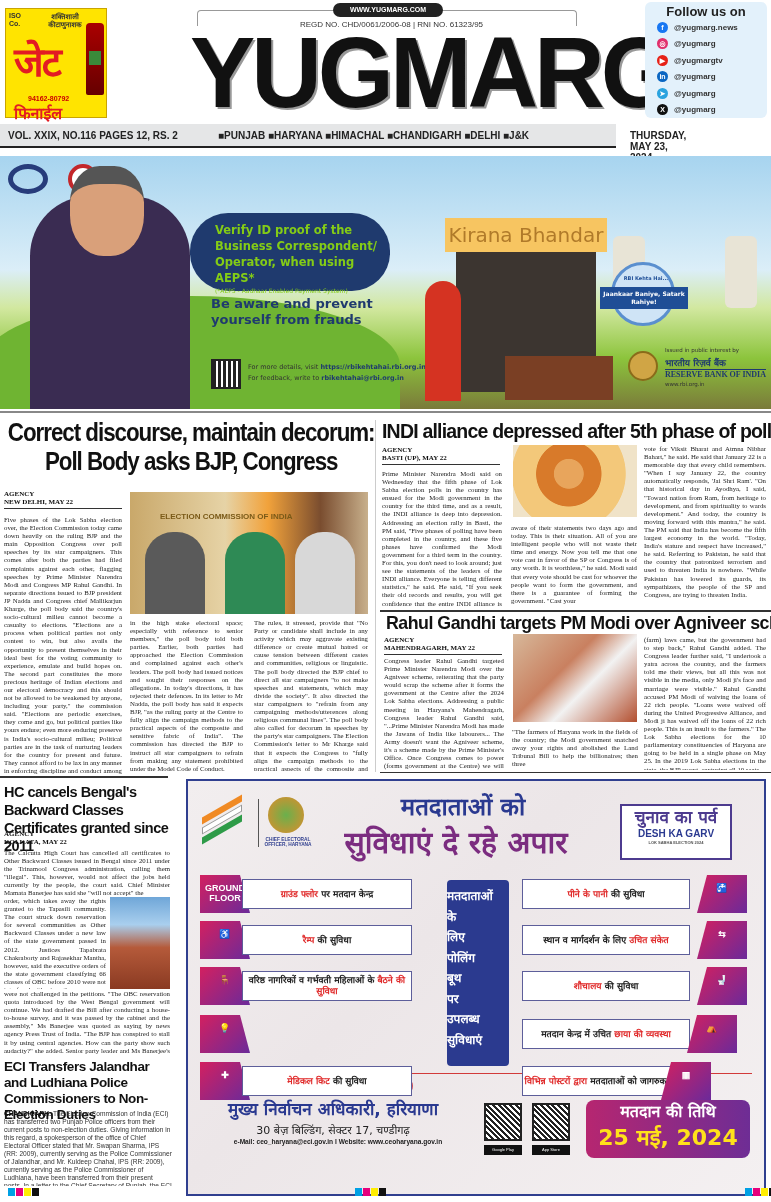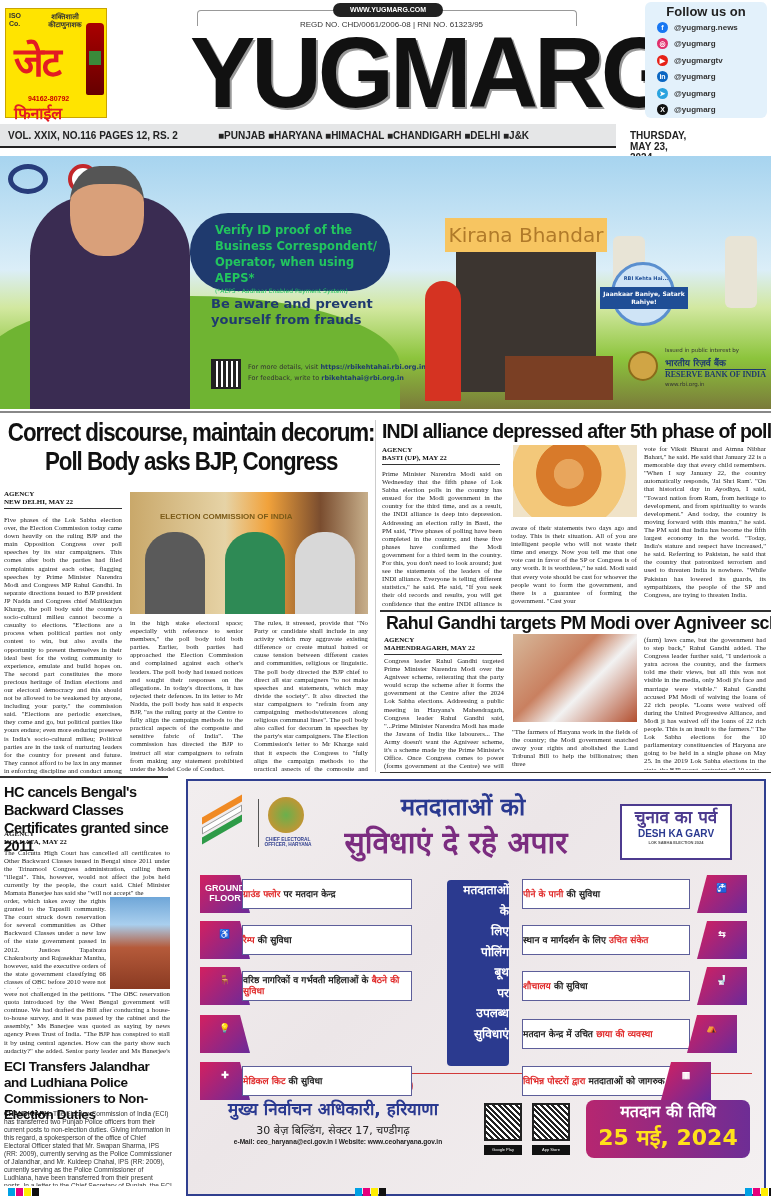--- a/index.html
+++ b/index.html
@@ -25,21 +25,21 @@
 #follow .handle{font:bold 8px "Liberation Sans",sans-serif;color:#333}
 #info-bar{left:0;top:124px;width:616px;height:24px;background:#e5e6e7;border-bottom:2px solid #222;font:bold 10px "Liberation Sans",sans-serif;color:#222}
 #info-bar span{position:absolute;top:6px}
 
 #rbi-ad{left:0;top:156px;width:771px;height:253px;background:linear-gradient(#a7d4ef 0%,#dbeef8 45%,#d2e8a0 60%,#8cc43c 80%,#7a7a3a 100%);overflow:hidden}
 #rbi-ad .hill{position:absolute;left:-20px;top:140px;width:420px;height:140px;background:#6fb432;border-radius:50% 50% 0 0}
 #rbi-ad .person{position:absolute;left:30px;top:40px;width:160px;height:220px;background:#3a2c52;border-radius:60px 60px 0 0}
 #rbi-ad .head{position:absolute;left:70px;top:10px;width:74px;height:90px;background:#d9a07a;border-radius:40% 40% 45% 45%;border-top:18px solid #555}
 #rbi-ad .badge1{position:absolute;left:8px;top:8px;width:40px;height:30px;border-radius:50%;border:5px solid #273c7b}
 #rbi-ad .badge2{position:absolute;left:68px;top:8px;width:30px;height:30px;border-radius:50%;border:4px solid #c3272b;background:#fff}
-#rbi-ad .bubble{position:absolute;left:190px;top:57px;width:200px;height:78px;background:#1f3a6e;border-radius:38px;color:#22c55e;padding:9px 0 0 25px}
+#rbi-ad .bubble{position:absolute;left:190px;top:57px;width:200px;height:78px;background:#1f3a6e;border-radius:38px;color:#84cc16;padding:9px 0 0 25px}
 #rbi-ad .bubble .l{font:bold 11.5px "DejaVu Sans",sans-serif;line-height:16px}
 #rbi-ad .bubble .s{font:6px "DejaVu Sans",sans-serif;margin-top:1px}
 #rbi-ad .aware{position:absolute;left:211px;top:140px;font:bold 13px "DejaVu Sans",sans-serif;color:#1f3a6e;line-height:16px}
 #rbi-ad .qr{position:absolute;left:211px;top:203px;width:30px;height:30px;background:repeating-linear-gradient(90deg,#222 0 3px,#fff 3px 5px),#fff;border:2px solid #222}
 #rbi-ad .det{position:absolute;left:248px;top:206px;font:6.5px "DejaVu Sans",sans-serif;color:#333;line-height:11px}
 #rbi-ad .det b{color:#1f3a6e}
 #rbi-ad .shop{position:absolute;left:445px;top:62px;width:162px;height:34px;background:#f7c561;font:20px "DejaVu Sans",sans-serif;color:#b07a2a;text-align:center;line-height:34px}
 #rbi-ad .shopbody{position:absolute;left:456px;top:96px;width:140px;height:140px;background:#3c3530}
 #rbi-ad .counter{position:absolute;left:505px;top:200px;width:108px;height:44px;background:#7a3f24}
 #rbi-ad .woman{position:absolute;left:425px;top:125px;width:36px;height:120px;background:#d53322;border-radius:18px 18px 0 0}
@@ -101,27 +101,27 @@
 #elec-ad .sep{position:absolute;left:70px;top:18px;width:1px;height:48px;background:#555}
 #elec-ad .ceo-text{position:absolute;left:75px;top:56px;width:50px;font:bold 4.8px "Liberation Sans",sans-serif;color:#303f8f;text-align:center}
 #elec-ad .t1{position:absolute;left:160px;top:8px;width:230px;text-align:center;font:bold 24px "DejaVu Sans",sans-serif;color:#2a3990}
 #elec-ad .t2{position:absolute;left:118px;top:40px;width:300px;text-align:center;font:bold 30px "DejaVu Sans",sans-serif;color:#7b2c80}
 #elec-ad .garv{position:absolute;left:432px;top:23px;width:112px;height:56px;border:2px solid #4d3b8f;background:#fff;text-align:center}
 #elec-ad .garv .a{font:bold 17px "DejaVu Sans",sans-serif;color:#4d3b8f;line-height:22px}
 #elec-ad .garv .b{font:bold 10px "Liberation Sans",sans-serif;color:#2a3990;line-height:12px}
 #elec-ad .garv .c{font:bold 4px "Liberation Sans",sans-serif;color:#555}
 .fac{position:absolute;height:38px}
 .fac .icb{position:absolute;top:0;width:50px;height:38px;background:linear-gradient(135deg,#d32060,#6b2a9a);color:#fff;font:bold 9px "Liberation Sans",sans-serif;text-align:center;padding-top:8px;line-height:10px}
-.fac .txt{position:absolute;top:4px;height:30px;background:#fff;border:1.5px solid #5d5e9a;font:bold 9px "DejaVu Sans",sans-serif;text-align:left;color:#222;line-height:11px;display:flex;flex-direction:column;justify-content:center}
+.fac .txt{position:absolute;top:4px;height:30px;background:#fff;border:1.5px solid #5d5e9a;font:bold 9px "DejaVu Sans",sans-serif;text-align:center;color:#222;line-height:11px;display:flex;flex-direction:column;justify-content:center}
 .fac .txt .r{color:#e02a2a}
 .fac.left .icb{left:0;clip-path:polygon(0 0,80% 0,100% 100%,0 100%)}
 .fac.left .txt{left:42px;width:170px}
 .fac.right .icb{right:0;clip-path:polygon(20% 0,100% 0,100% 100%,0 100%)}
 .fac.right .txt{left:0;width:168px}
-#elec-ad .center{position:absolute;left:259px;top:99px;width:62px;height:186px;background:#2b3a8f;border-radius:4px;color:#fff;font:bold 12px "DejaVu Sans",sans-serif;text-align:right;line-height:20.5px;}
+#elec-ad .center{position:absolute;left:259px;top:99px;width:62px;height:186px;background:#2b3a8f;border-radius:4px;color:#fff;font:bold 12px "DejaVu Sans",sans-serif;text-align:left;line-height:20.5px;padding-top:6px}
 #elec-ad .redline{position:absolute;left:12px;top:292px;width:552px;height:1px;background:#d23a3a}
 #elec-ad .help{position:absolute;left:10px;top:296px;width:280px;text-align:center;font:bold 15px "Liberation Sans",sans-serif;color:#222}
 #elec-ad .help b{color:#c41e2a;font-size:17px}
 #elec-ad .office{position:absolute;left:0;top:316px;width:290px;text-align:center;font:bold 17px "DejaVu Sans",sans-serif;color:#2a3990}
 #elec-ad .addr{position:absolute;left:0;top:341px;width:290px;text-align:center;font:11px "DejaVu Sans",sans-serif;color:#222}
 #elec-ad .mail{position:absolute;left:0;top:357px;width:300px;text-align:center;font:bold 6.6px "Liberation Sans",sans-serif;color:#222}
 #elec-ad .qr1,#elec-ad .qr2{position:absolute;top:322px;width:38px;height:38px;border:2px solid #222;background:repeating-linear-gradient(45deg,#222 0 2px,#fff 2px 4px)}
 #elec-ad .qr1{left:296px}#elec-ad .qr2{left:344px}
 #elec-ad .store1,#elec-ad .store2{position:absolute;top:364px;width:38px;height:10px;background:#111;color:#fff;font:4px "Liberation Sans",sans-serif;text-align:center;line-height:10px}
 #elec-ad .store1{left:296px}#elec-ad .store2{left:344px}

